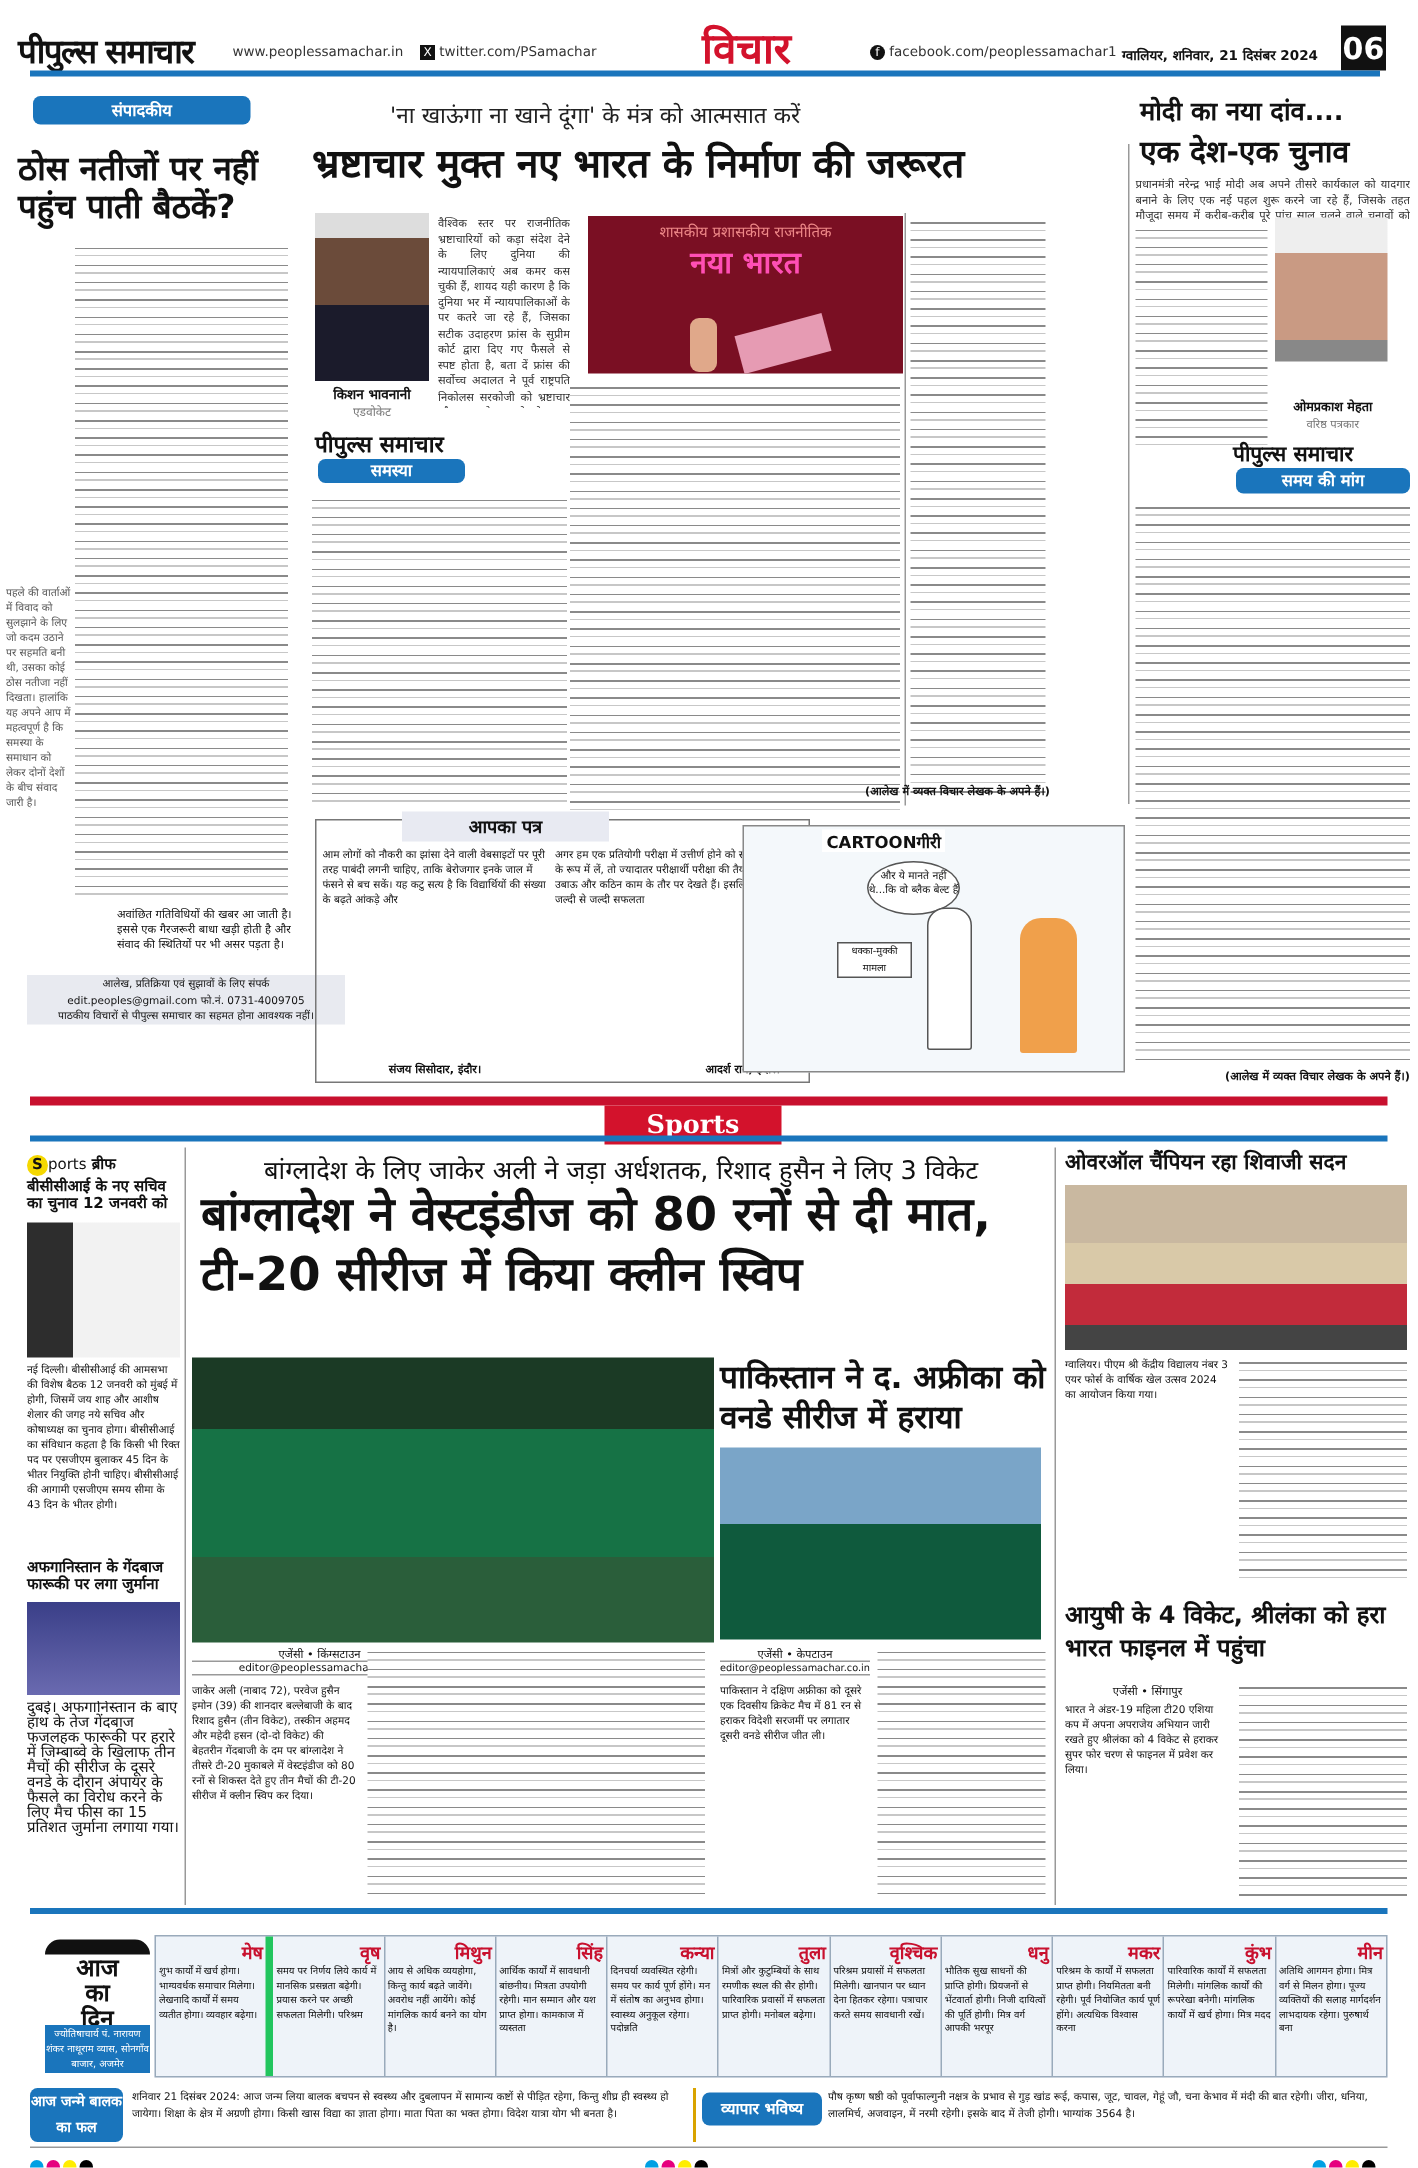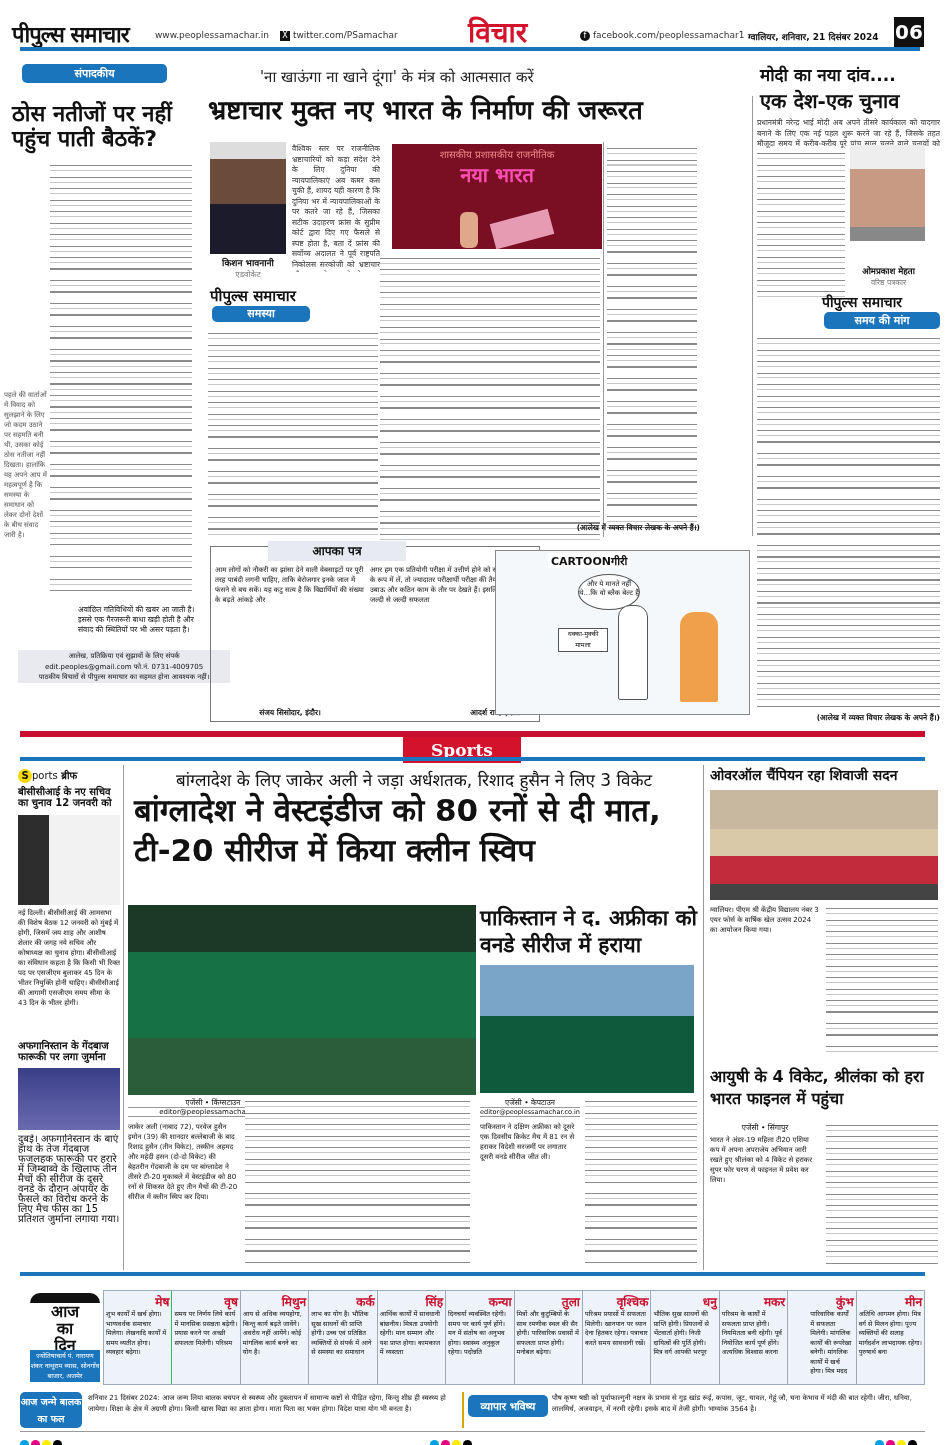--- a/index.html
+++ b/index.html
@@ -144,37 +144,33 @@
 
 <div class="abs" style="left:20px;top:1272px;width:905px;height:4px;background:#1a75bc;"></div>
 <div class="abs" style="left:30px;top:1293px;width:70px;height:90px;background:#fff;">
   <div style="height:10px;background:#111;border-radius:10px 10px 0 0;"></div>
   <div style="text-align:center;font-size:16px;font-weight:bold;line-height:17px;">आज</div>
   <div style="text-align:center;font-size:16px;font-weight:bold;line-height:17px;">का</div>
   <div style="text-align:center;font-size:16px;font-weight:bold;line-height:17px;">दिन</div>
 </div>
 <div class="abs" style="left:30px;top:1350px;width:70px;height:32px;background:#1a75bc;color:#fff;font-size:6.5px;text-align:center;line-height:10px;padding-top:1px;overflow:hidden;">ज्योतिषाचार्य पं. नारायण शंकर नाथूराम व्यास, सोनगाँव बाजार, अजमेर</div>
 <div class="abs zodiac-box" style="left:103px;top:1290px;width:822px;height:95px;display:flex;">
-  <div style="flex:1;border-right:1px solid #22c55e;padding:2px;">
+  <div style="flex:1;border-right:5px solid #22c55e;padding:2px;font-family:Liberation Serif, serif;">
       <div class="zname">मेष</div>
       <div style="font-size:6.5px;line-height:9.5px;">शुभ कार्यों में खर्च होगा। भाग्यवर्धक समाचार मिलेगा। लेखनादि कार्यों में समय व्यतीत होगा। व्यवहार बढ़ेगा।</div>
     </div>
   <div style="flex:1;border-right:1px solid #9ab;padding:2px;">
       <div class="zname">वृष</div>
       <div style="font-size:6.5px;line-height:9.5px;">समय पर निर्णय लिये कार्य में मानसिक प्रसन्नता बढ़ेगी। प्रयास करने पर अच्छी सफलता मिलेगी। परिश्रम</div>
     </div>
   <div style="flex:1;border-right:1px solid #9ab;padding:2px;">
       <div class="zname">मिथुन</div>
       <div style="font-size:6.5px;line-height:9.5px;">आय से अधिक व्ययहोगा, किन्तु कार्य बढ़ते जावेंगे। अवरोध नहीं आयेंगे। कोई मांगलिक कार्य बनने का योग है।</div>
     </div>
   <div style="flex:1;border-right:1px solid #9ab;padding:2px;">
-      <div class="zname">कर्क</div>
-      <div style="font-size:6.5px;line-height:9.5px;">लाभ का योग है। भौतिक सुख साधनों की प्राप्ति होगी। उच्च एवं प्रतिष्ठित व्यक्तियों से संपर्क में आने से समस्या का समाधान</div>
-    </div>
-  <div style="flex:1;border-right:1px solid #9ab;padding:2px;">
       <div class="zname">सिंह</div>
       <div style="font-size:6.5px;line-height:9.5px;">आर्थिक कार्यों में सावधानी बांछनीय। मित्रता उपयोगी रहेगी। मान सम्मान और यश प्राप्त होगा। कामकाज में व्यस्तता</div>
     </div>
   <div style="flex:1;border-right:1px solid #9ab;padding:2px;">
       <div class="zname">कन्या</div>
       <div style="font-size:6.5px;line-height:9.5px;">दिनचर्या व्यवस्थित रहेगी। समय पर कार्य पूर्ण होंगे। मन में संतोष का अनुभव होगा। स्वास्थ्य अनुकूल रहेगा। पदोन्नति</div>
     </div>
   <div style="flex:1;border-right:1px solid #9ab;padding:2px;">
       <div class="zname">तुला</div>
       <div style="font-size:6.5px;line-height:9.5px;">मित्रों और कुटुम्बियों के साथ रमणीक स्थल की सैर होगी। पारिवारिक प्रवासों में सफलता प्राप्त होगी। मनोबल बढ़ेगा।</div>
@@ -186,21 +182,21 @@
   <div style="flex:1;border-right:1px solid #9ab;padding:2px;">
       <div class="zname">धनु</div>
       <div style="font-size:6.5px;line-height:9.5px;">भौतिक सुख साधनों की प्राप्ति होगी। प्रियजनों से भेंटवार्ता होगी। निजी दायित्वों की पूर्ति होगी। मित्र वर्ग आपकी भरपूर</div>
     </div>
   <div style="flex:1;border-right:1px solid #9ab;padding:2px;">
       <div class="zname">मकर</div>
       <div style="font-size:6.5px;line-height:9.5px;">परिश्रम के कार्यों में सफलता प्राप्त होगी। नियमितता बनी रहेगी। पूर्व नियोजित कार्य पूर्ण होंगे। अत्यधिक विश्वास करना</div>
     </div>
   <div style="flex:1;border-right:1px solid #9ab;padding:2px;">
       <div class="zname">कुंभ</div>
-      <div style="font-size:6.5px;line-height:9.5px;margin-left:20px;">पारिवारिक कार्यों में सफलता मिलेगी। मांगलिक कार्यों की रूपरेखा बनेगी। मांगलिक कार्यों में खर्च होगा। मित्र मदद</div>
+      <div style="font-size:6.5px;line-height:9.5px;">पारिवारिक कार्यों में सफलता मिलेगी। मांगलिक कार्यों की रूपरेखा बनेगी। मांगलिक कार्यों में खर्च होगा। मित्र मदद</div>
     </div>
   <div style="flex:1;padding:2px;">
       <div class="zname">मीन</div>
       <div style="font-size:6.5px;line-height:9.5px;">अतिथि आगमन होगा। मित्र वर्ग से मिलन होगा। पूज्य व्यक्तियों की सलाह मार्गदर्शन लाभदायक रहेगा। पुरुषार्थ बना</div>
     </div>
 </div>
 
 <div class="abs pill" style="left:20px;top:1392px;width:62px;height:36px;font-size:9.5px;line-height:17px;padding-top:1px;">आज जन्मे बालक का फल</div>
 <div class="abs" style="left:88px;top:1393px;width:370px;height:34px;font-size:7px;line-height:10.5px;overflow:hidden;">शनिवार 21 दिसंबर 2024: आज जन्म लिया बालक बचपन से स्वस्थ्य और दुबलापन में सामान्य कष्टों से पीड़ित रहेगा, किन्तु शीघ्र ही स्वस्थ्य हो जायेगा। शिक्षा के क्षेत्र में अग्रणी होगा। किसी खास विद्या का ज्ञाता होगा। माता पिता का भक्त होगा। विदेश यात्रा योग भी बनता है।</div>
 <div class="abs vrule" style="left:462px;top:1392px;height:36px;background:#d9a300;width:2px;"></div>

